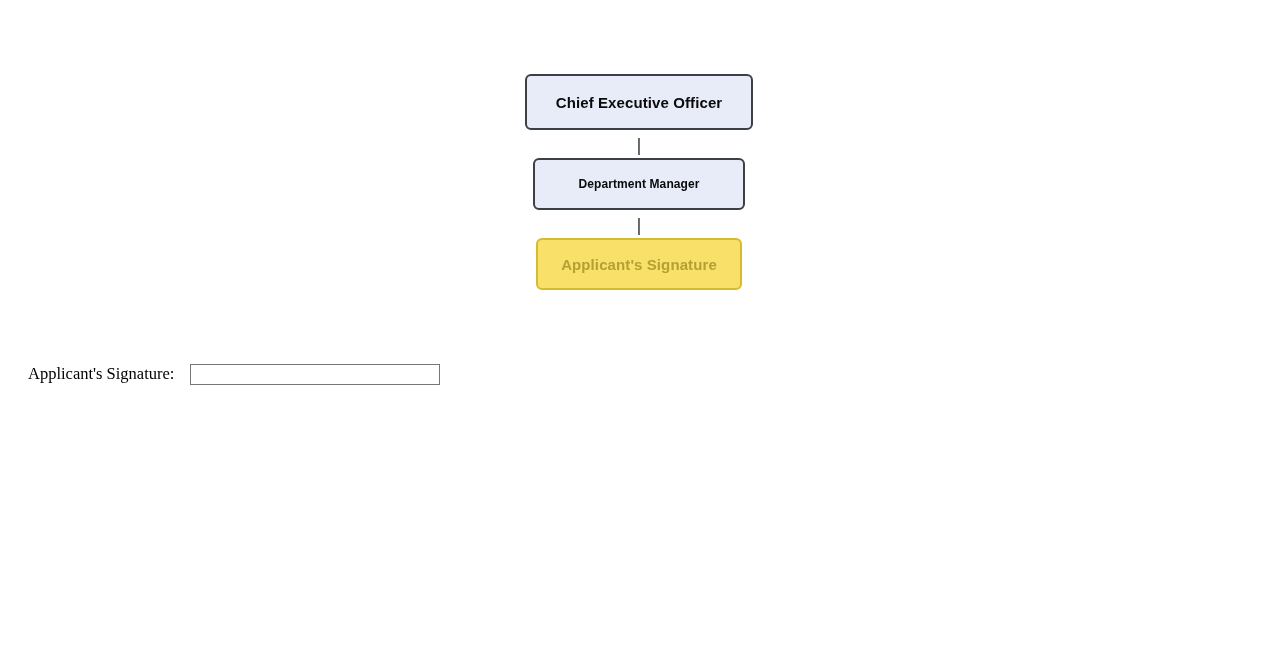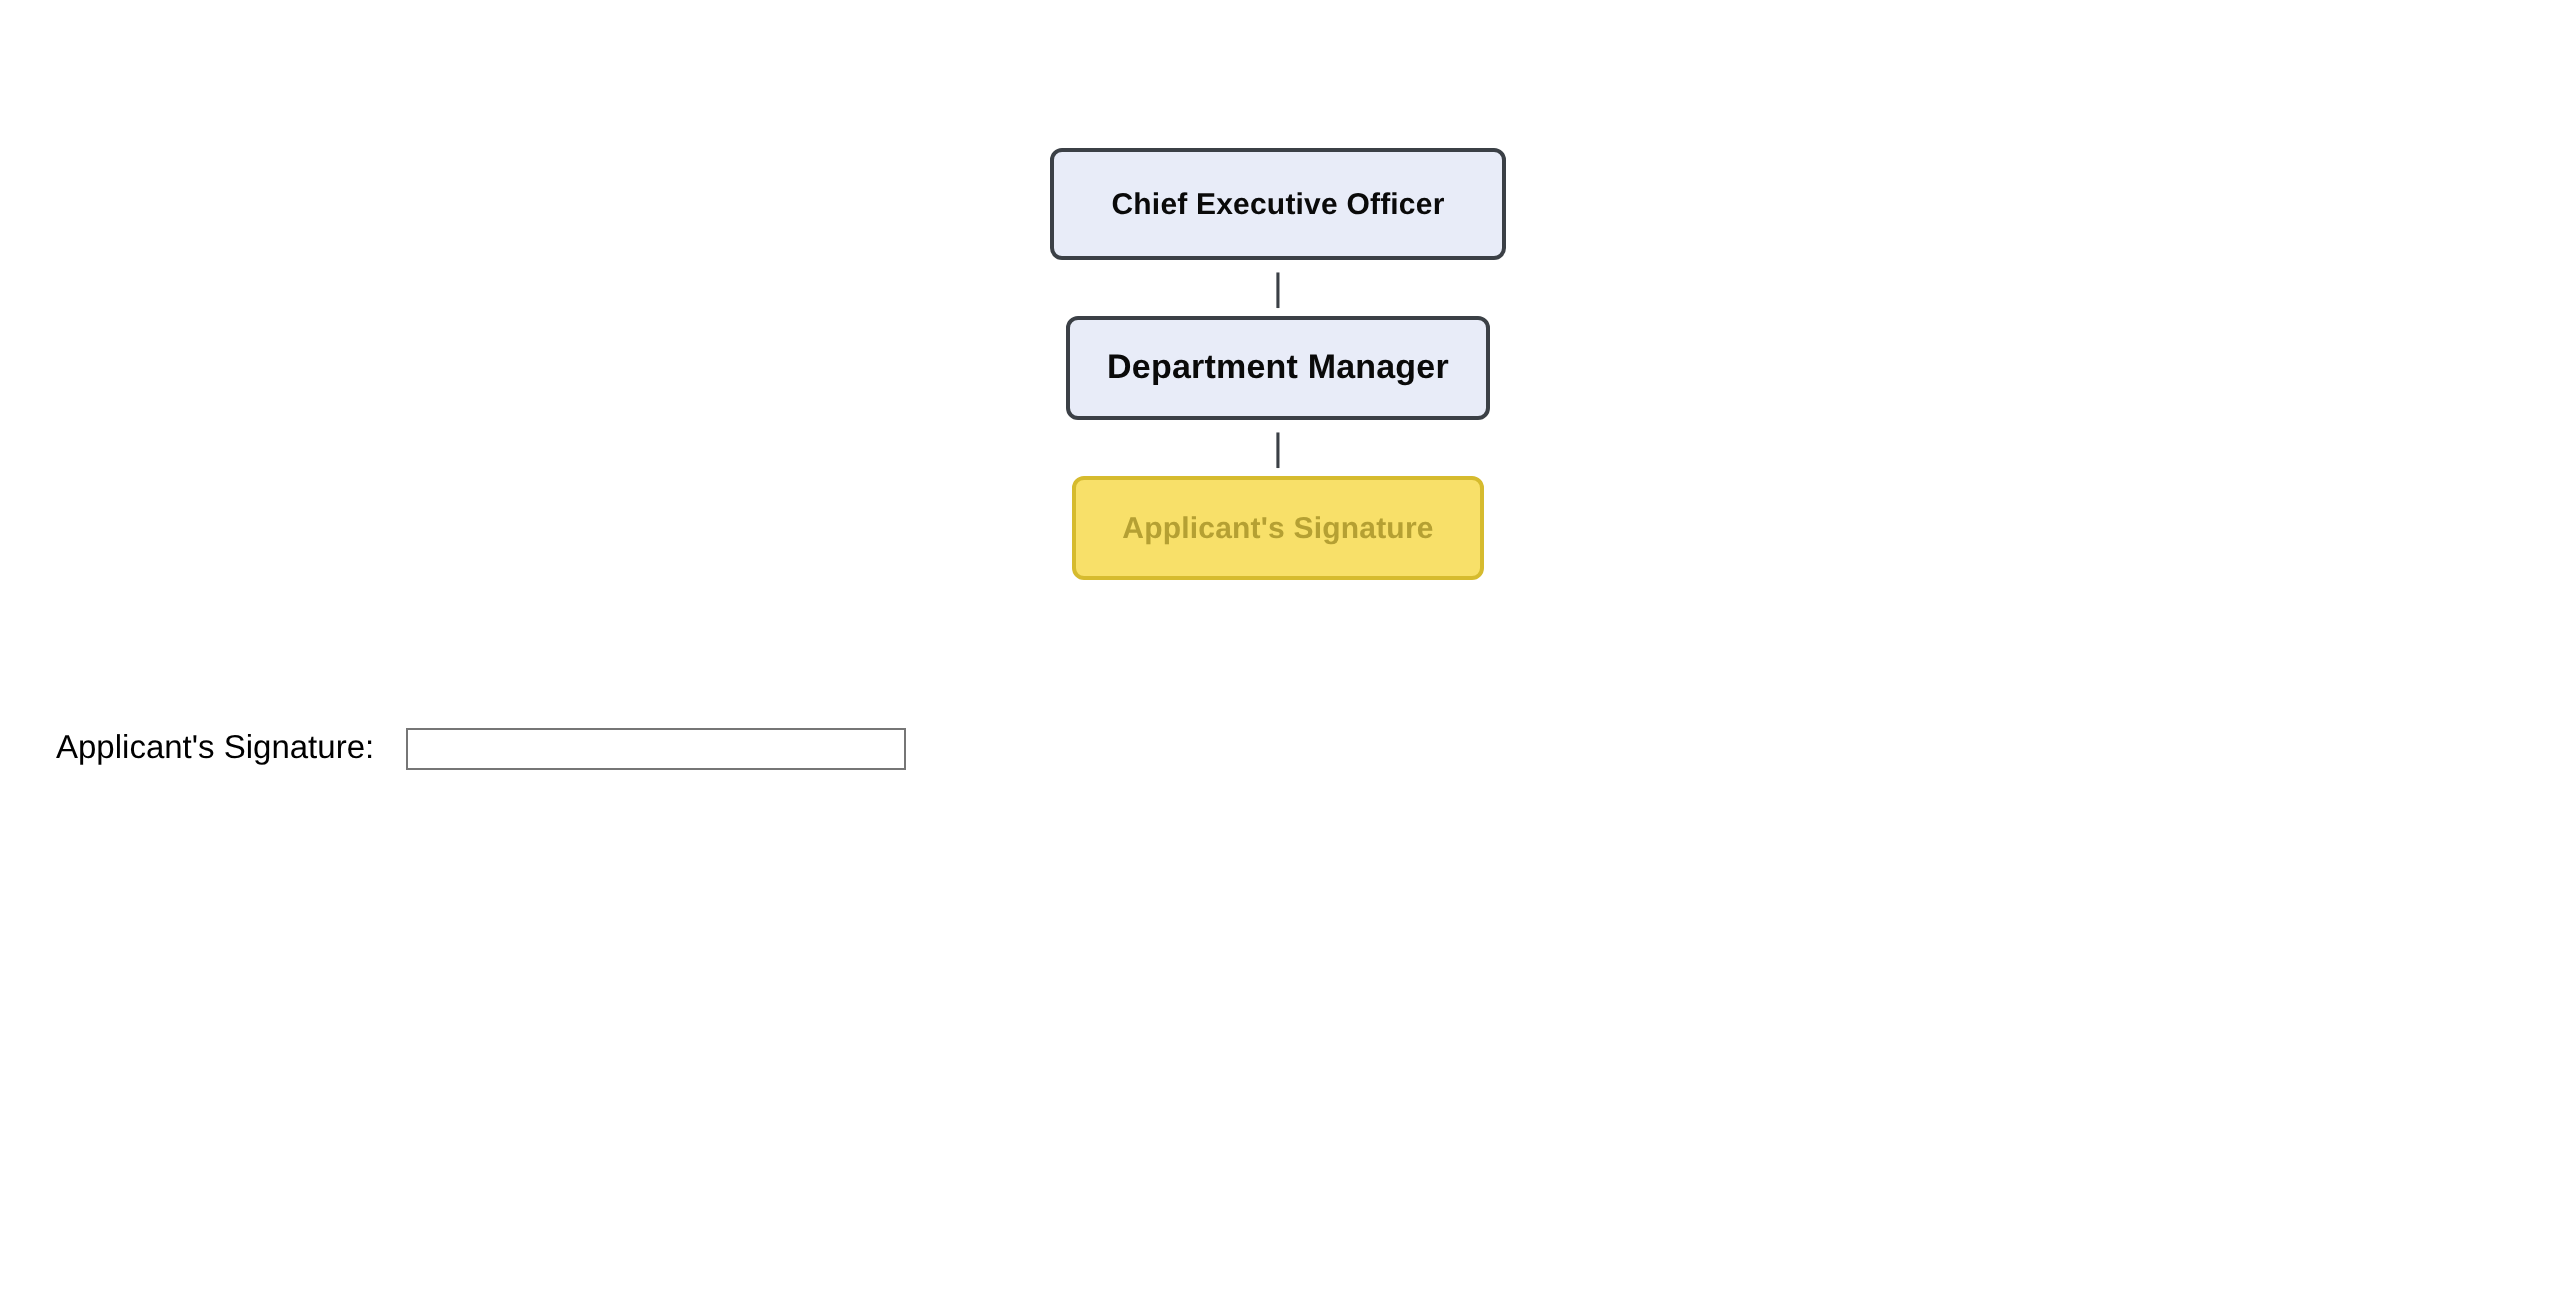--- a/index.html
+++ b/index.html
@@ -48,21 +48,21 @@
     color: #0a0a0a;
     font-size: 15px;
   }
 
   .node.level-2 {
     width: 212px;
     height: 52px;
     background: #e8ecf8;
     border: 2px solid #3b4046;
     color: #0a0a0a;
-    font-size: 17px;
+    font-size: 12px;
   }
 
   .node.level-3 {
     width: 206px;
     height: 52px;
     background: #f8e069;
     border: 2px solid #d6bb2e;
     color: #b5a033;
     font-size: 15px;
   }
@@ -84,21 +84,21 @@
   
   #signature-row {
     position: absolute;
     left: 28px;
     top: 364px;
     display: flex;
     align-items: center;
   }
 
   #signature-label {
-    font-family: Liberation Sans, sans-serif;
+    font-family: Liberation Serif, serif;
     font-size: 16.5px;
     color: #000000;
     line-height: 1;
     white-space: nowrap;
   }
 
   #signature-input {
     box-sizing: border-box;
     margin-left: 16px;
     width: 250px;

